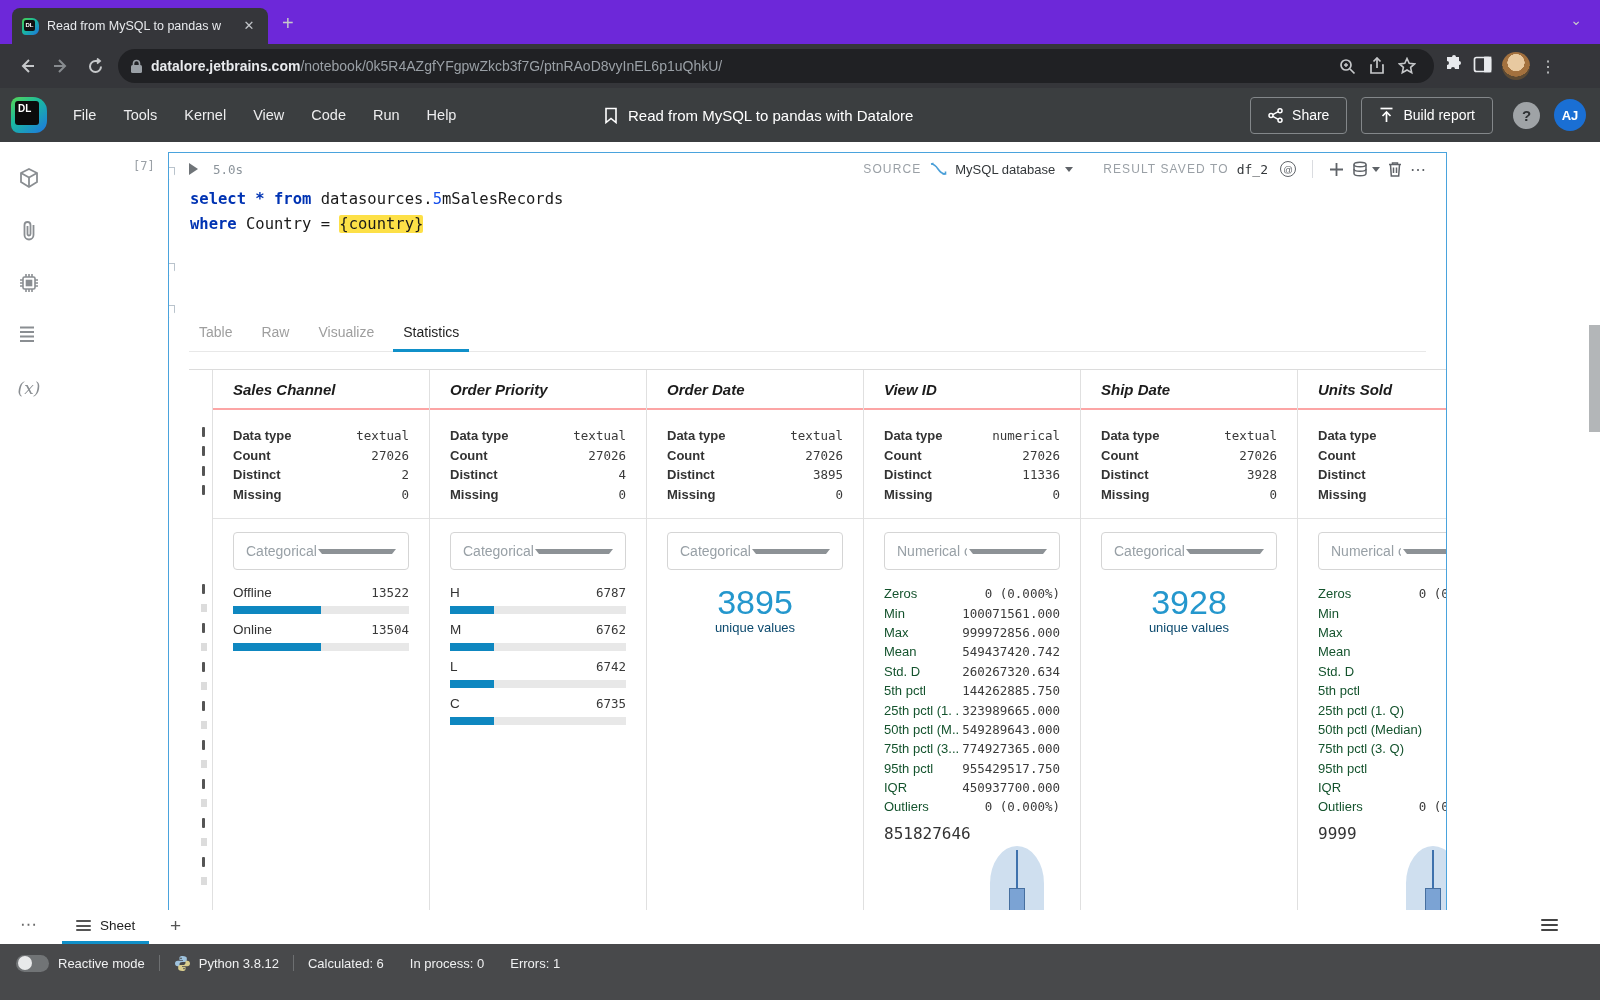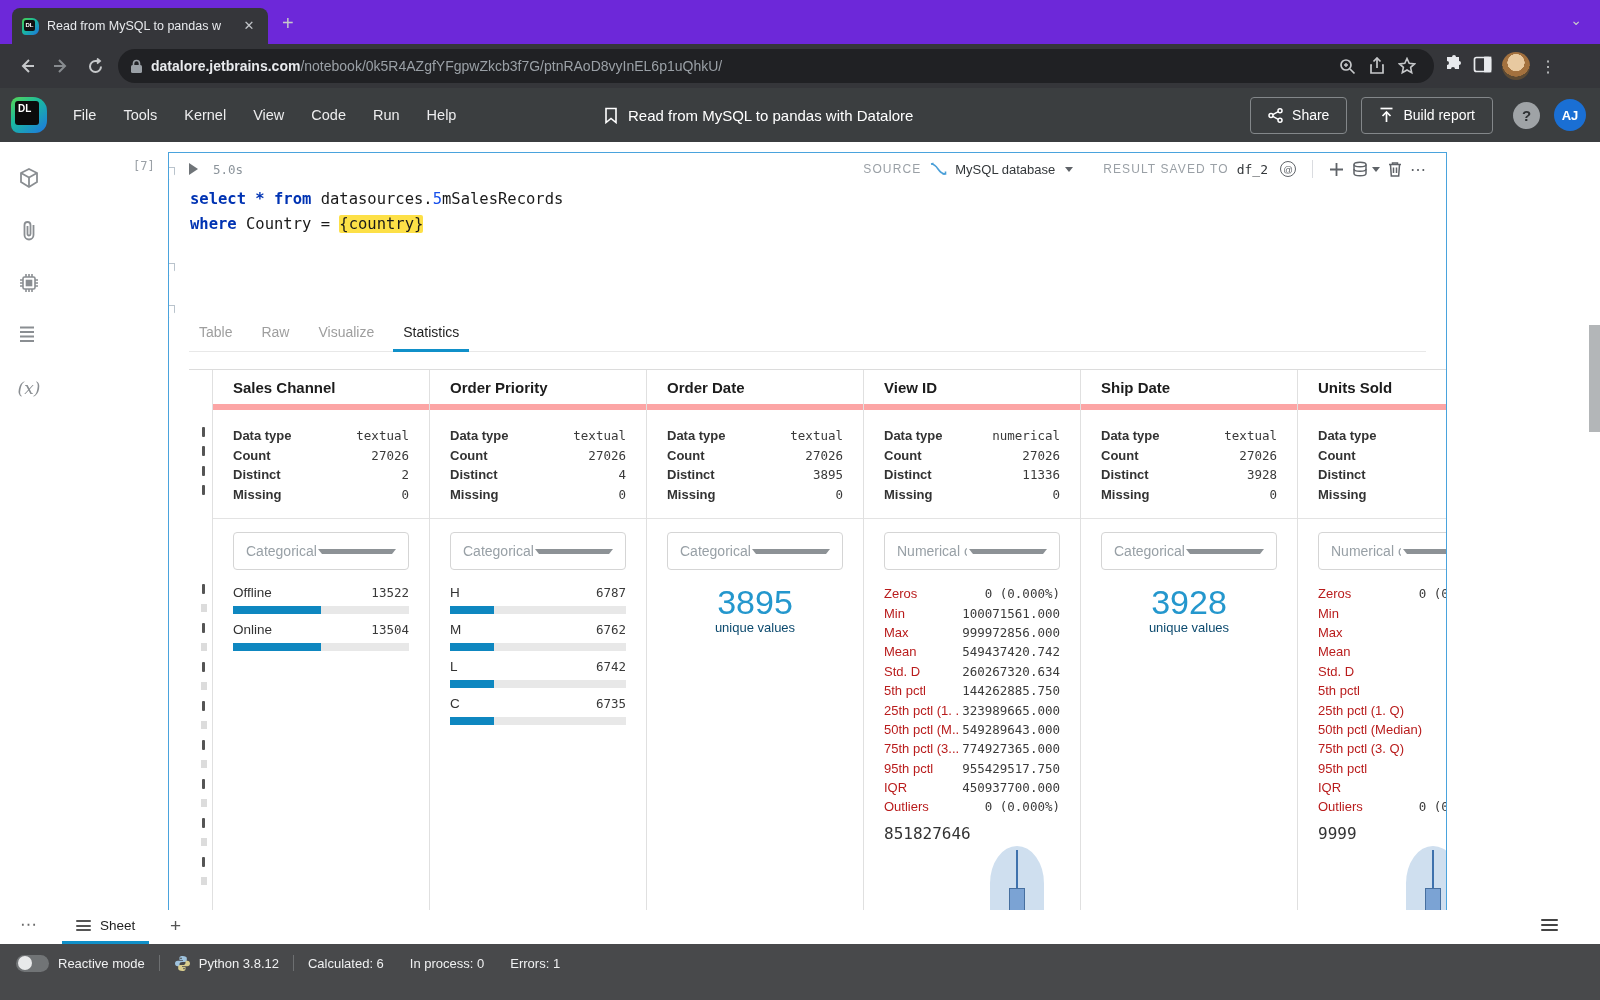--- a/index.html
+++ b/index.html
@@ -95,41 +95,41 @@
     border-bottom:1px solid #e8e8e8; display:flex; align-items:flex-end; }
   .rtab { font-size:14px; color:#9e9e9e; padding:0 10px 11px; margin-right:9px; position:relative; }
   .rtab.active { color:#1f1f1f; }
   .rtab.active::after { content:""; position:absolute; left:0; right:0; bottom:-1px; height:3px; background:#1090c9; }
 
   
   .stats-panel { position:absolute; left:20px; top:216px; width:1259px; height:542px;
     border-top:1px solid #dcdcdc; display:flex; overflow:hidden; }
   .stat-col { width:217px; flex:none; border-left:1px solid #e0e0e0; position:relative; }
   .stat-col.first { border-left:none; width:23px; }
-  .col-header { height:40px; border-bottom:6px solid #fca5a5; font-size:15px; font-weight:bold;
-    color:#1c1c1c; display:flex; align-items:center; padding:0 20px; white-space:nowrap; }
+  .col-header { height:40px; border-bottom:2px solid #fca5a5; font-size:15px; font-weight:bold;
+    color:#1c1c1c; display:flex; align-items:center; padding:0 20px; white-space:nowrap;font-style:italic; }
   .col-meta { padding:16px 20px 0; }
   .meta-row { height:19.5px; display:flex; justify-content:space-between; align-items:center; }
   .meta-label { font-size:13px; font-weight:bold; color:#333; }
   .meta-val { font-family:"DejaVu Sans Mono", monospace; font-size:12.5px; color:#3a3a3a; }
   .col-divider { height:1px; background:#e3e3e3; margin:14px 0 0; }
   .col-select { margin:13px 20px 0; height:38px; border:1px solid #d5d5d5; border-radius:4px;
     display:flex; align-items:center; padding:0 12px; }
   .col-select span { font-size:14px; color:#98a0a6; white-space:nowrap; overflow:hidden; flex:1; }
   .col-body { margin-top:14px; padding:0 20px; }
   .bar-label { height:17px; display:flex; justify-content:space-between; align-items:center; margin-top:7px; }
   .bar-label:first-child { margin-top:0; }
   .bar-name { font-size:13.5px; color:#333; }
   .bar-val { font-family:"DejaVu Sans Mono", monospace; font-size:12.5px; color:#3a3a3a; }
   .bar-track { height:8px; background:#e8e8e8; margin-top:5px; }
   .bar-fill { height:8px; background:#0e87c0; }
   .unique-num { font-size:34px; color:#2497cd; text-align:center; margin-top:2px; line-height:36px; }
   .unique-cap { font-size:13px; color:#0c4a6e; text-align:center; }
   .stat-row { height:19.4px; display:flex; justify-content:space-between; align-items:center; white-space:nowrap; }
-  .stat-label { font-size:13px; color:#b91c1c; overflow:hidden; }
+  .stat-label { font-size:13px; color:#14532d; overflow:hidden; }
   .stat-val { font-family:"DejaVu Sans Mono", monospace; font-size:12.5px; color:#3a3a3a; margin-left:4px; }
   .max-label { font-family:"DejaVu Sans Mono", monospace; font-size:16px; color:#333; margin-top:7px; }
   .violin { width:54px; height:110px; margin:3px 0 0 106px; background:#cfdfef; position:relative;
     border-radius:50% 50% 42% 42% / 34% 34% 20% 20%; }
   .violin.vclip { margin-left:88px; }
   .v-line { position:absolute; left:50%; top:4px; bottom:0; width:2px; margin-left:-1px; background:#3f72ad; }
   .v-box { position:absolute; left:50%; top:42px; width:16px; height:60px; margin-left:-8px;
     background:#7ba3d4; border:1.5px solid #466f9f; }
   .frag { position:absolute; }
   .frag.dk { width:3px; height:10px; background:#555; border-radius:1px; right:7px; }

